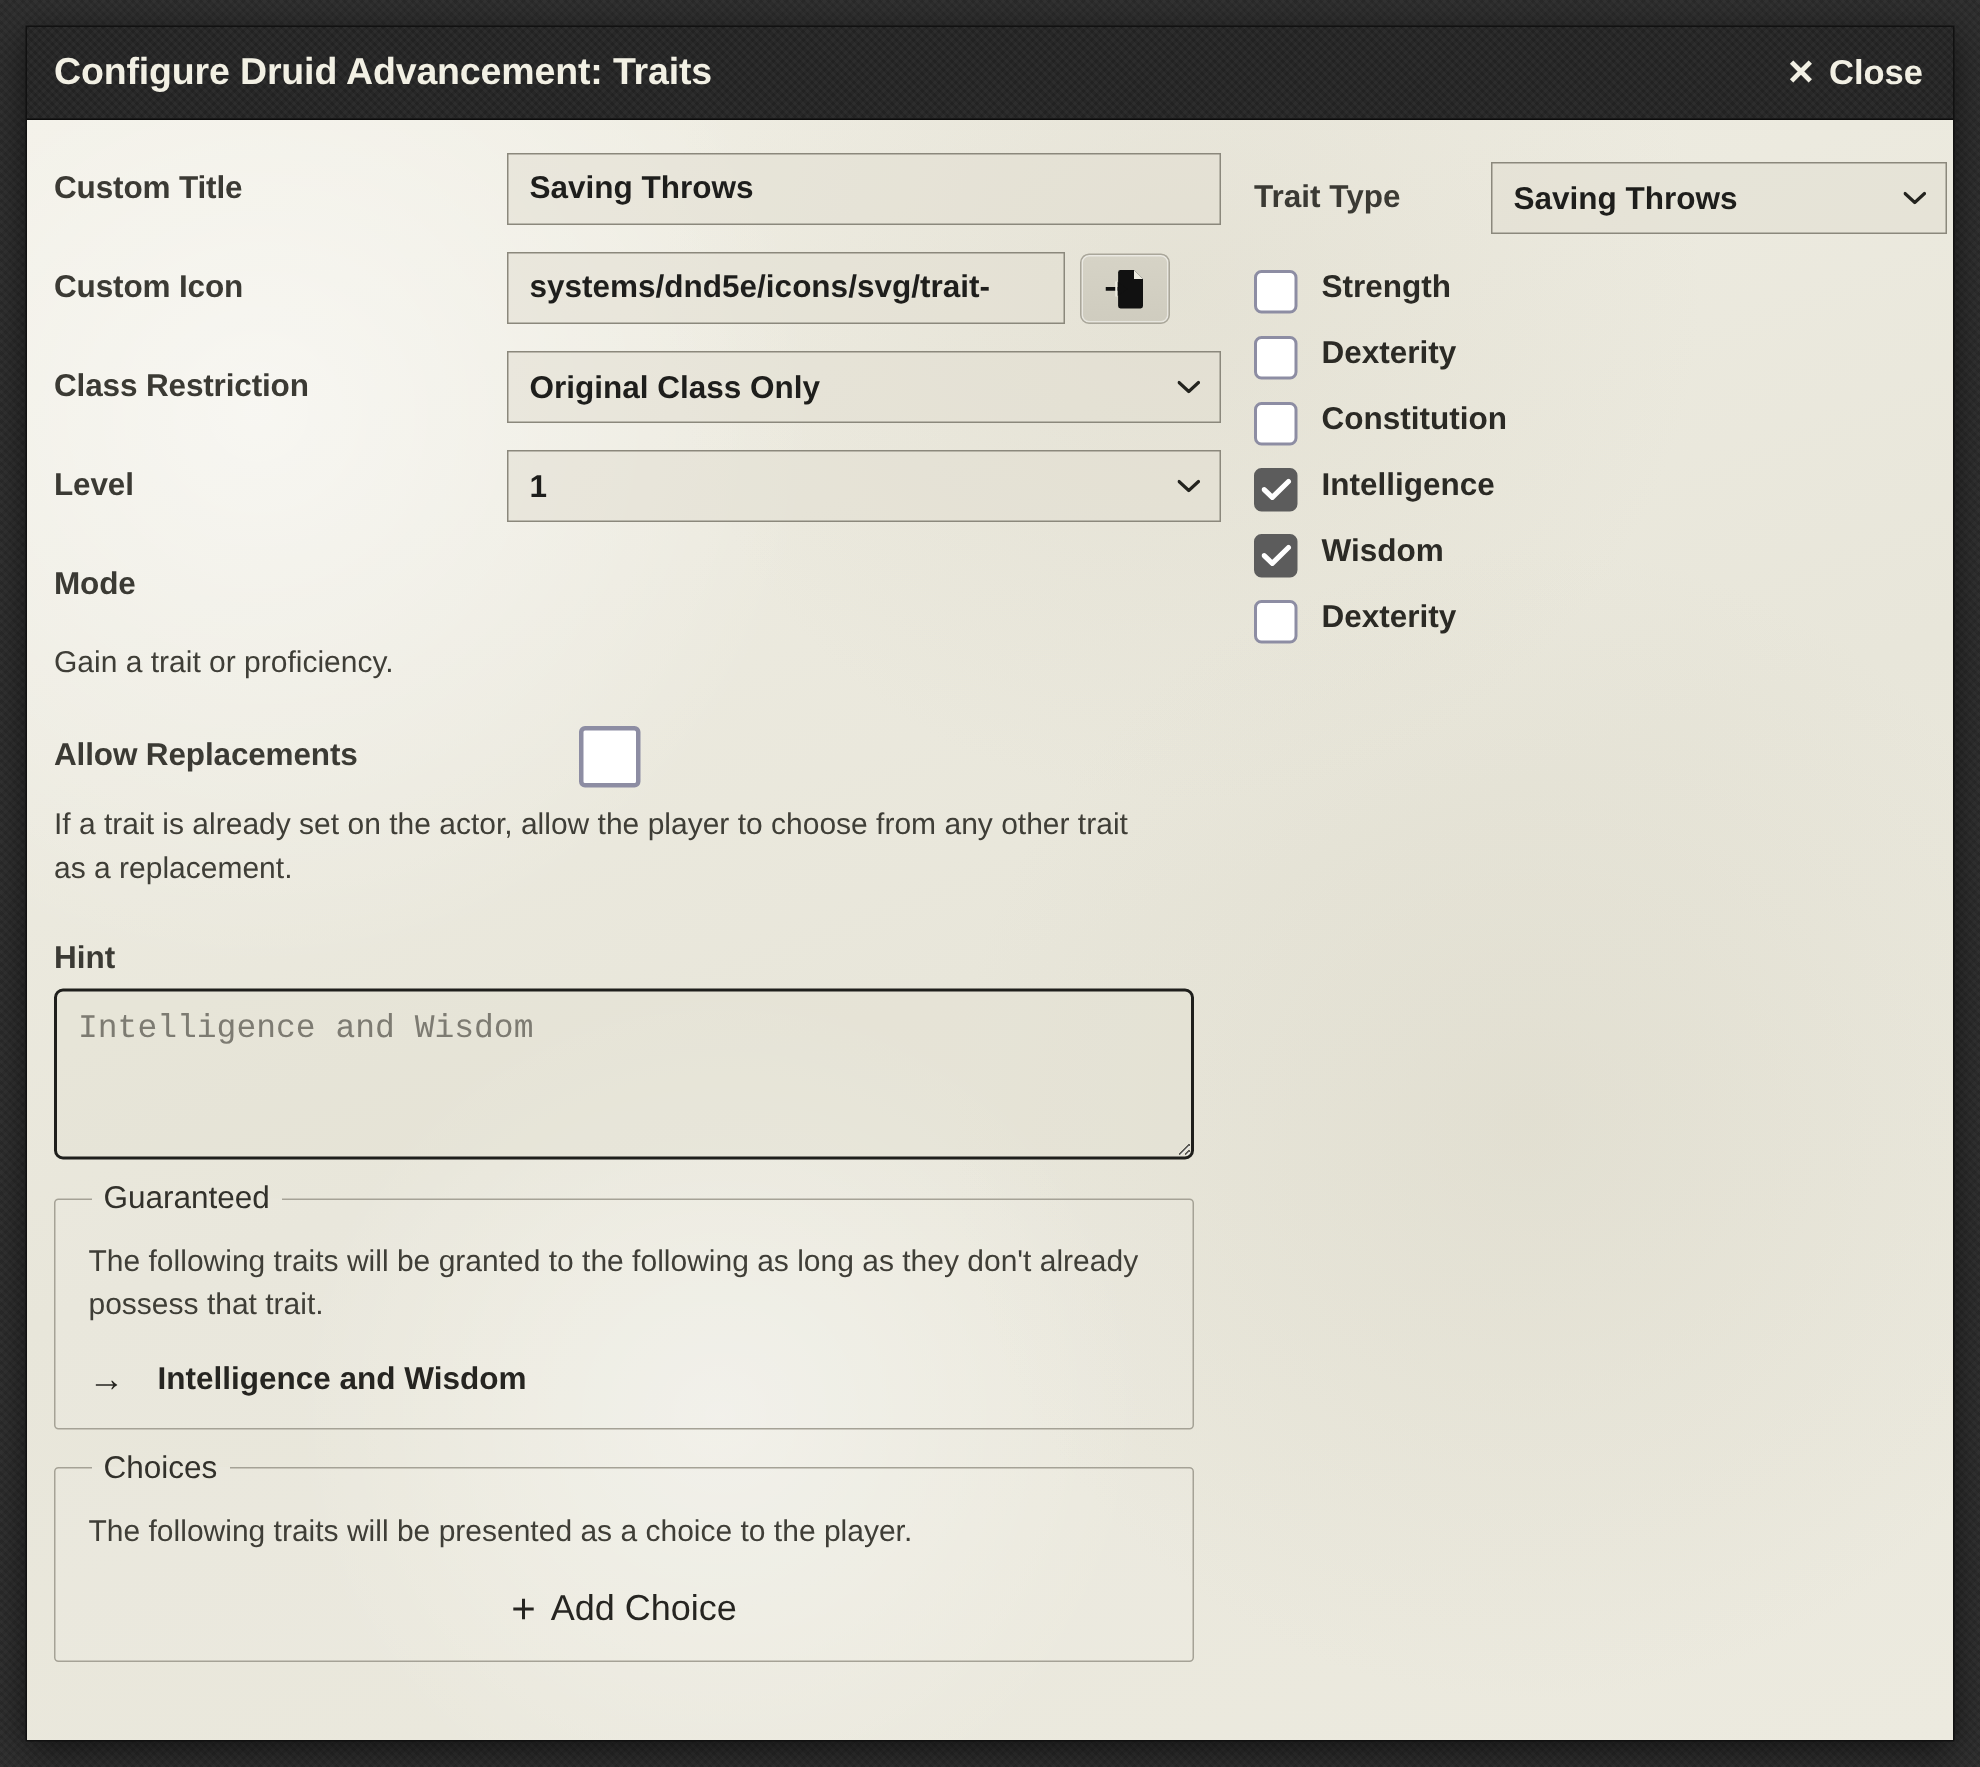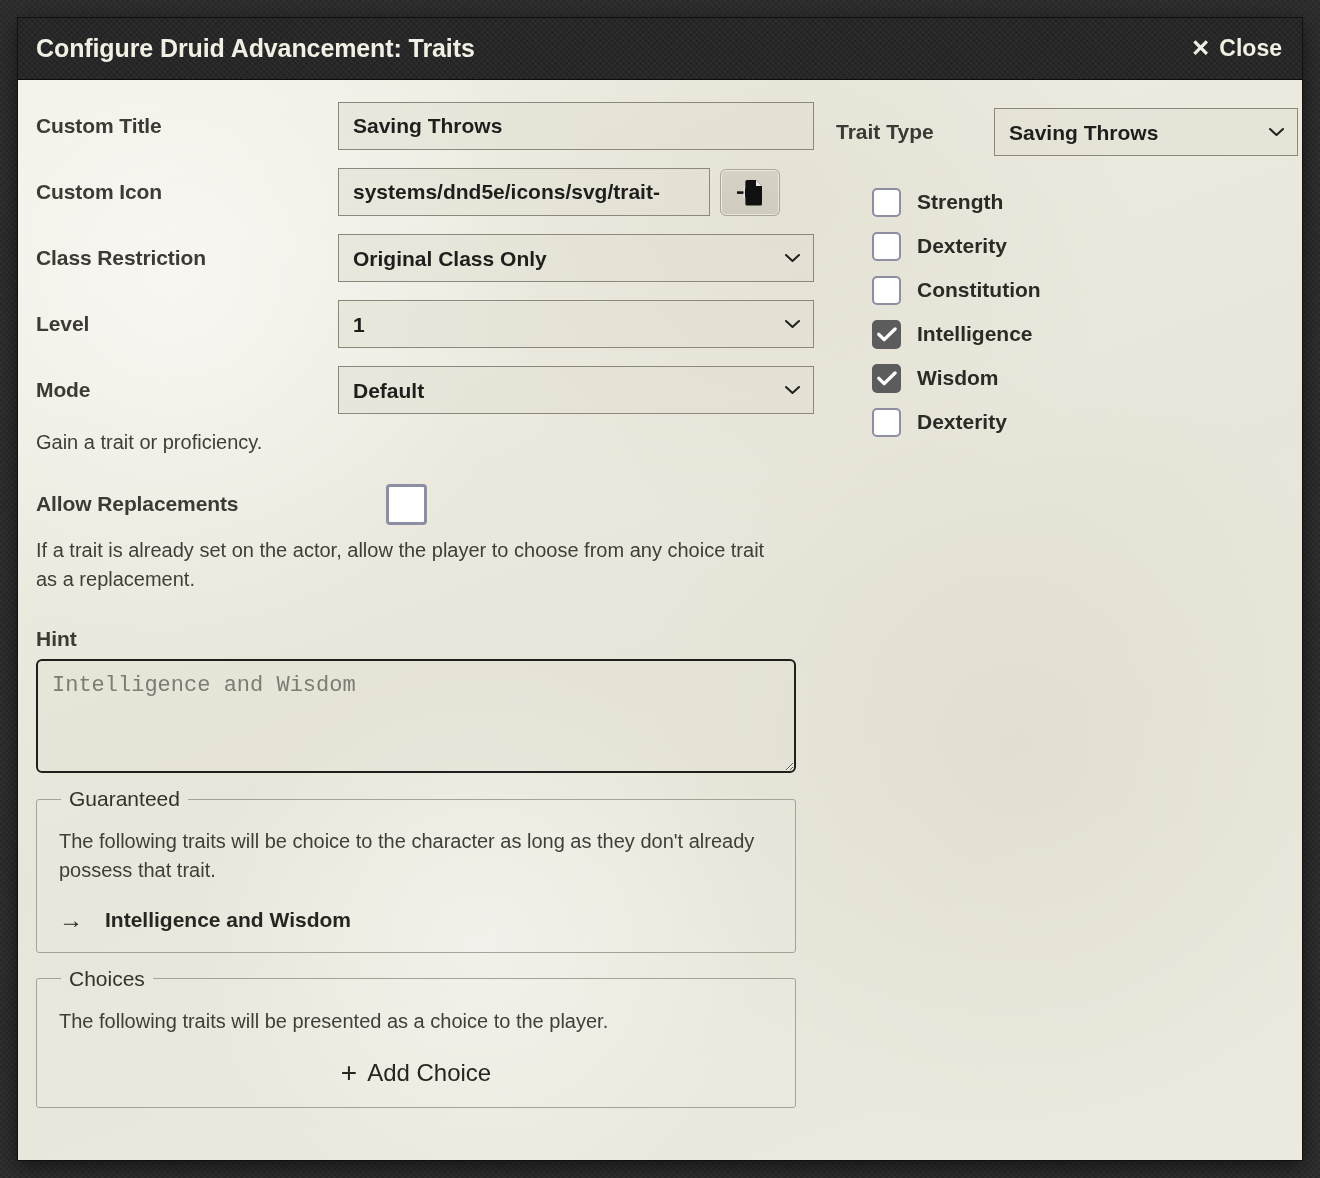--- a/index.html
+++ b/index.html
@@ -221,24 +221,23 @@
     display: flex; align-items: center; height: 60px; margin-bottom: 18px;
   }
   #trait-type-label {
     font-size: 21px; font-weight: bold; color: #3b3a34;
     width: 158px; flex: 0 0 158px;
   }
   #trait-type-row .sel-wrap { width: 304px; flex: 0 0 304px; }
 
   .cb-list { margin-top: 6px; }
   .cb-row {
-    display: flex; align-items: center; gap: 16px;
+    display: flex; align-items: flex-start; gap: 16px;
     height: 44px;
     cursor: pointer;
-    margin-left: 36px;
   }
   .cb-box {
     width: 29px; height: 29px; flex: 0 0 29px;
     border-radius: 5px;
     background: #ffffff;
     border: 2px solid #8d8da3;
     display: flex; align-items: center; justify-content: center;
   }
   .cb-box.checked {
     background: #5c5c5c;
@@ -317,49 +316,37 @@
               <svg viewBox="0 0 15 9">
                   <path d="M1 1.5 L7.5 7.5 L14 1.5" fill="none" stroke="currentColor" stroke-width="2.1" stroke-linecap="round" stroke-linejoin="round"></path>
                 </svg>
             </span>
           </div>
         </div>
       </div>
 
       <div class="form-row">
         <div class="form-label">Mode</div>
-        <div class="field-wrap">
-          <div class="sel-wrap">
-            <select class="sel-input">
-              <option>Default</option>
-            </select>
-            <span class="chevron">
-              <svg viewBox="0 0 15 9">
-                  <path d="M1 1.5 L7.5 7.5 L14 1.5" fill="none" stroke="currentColor" stroke-width="2.1" stroke-linecap="round" stroke-linejoin="round"></path>
-                </svg>
-            </span>
-          </div>
-        </div>
       </div>
 
       <p class="hint-text" id="mode-hint">Gain a trait or proficiency.</p>
 
       <div id="allow-replacements-row">
         <div class="form-label">Allow Replacements</div>
         <div class="big-checkbox"></div>
       </div>
 
-      <p class="hint-text" id="replacements-hint">If a trait is already set on the actor, allow the player to choose from any choice trait as a replacement.</p>
+      <p class="hint-text" id="replacements-hint">If a trait is already set on the actor, allow the player to choose from any other trait as a replacement.</p>
 
       <div id="hint-label">Hint</div>
       <textarea id="hint-textarea" placeholder="Intelligence and Wisdom" style=""></textarea>
 
       <fieldset class="section-fieldset">
         <legend>Guaranteed</legend>
-        <p class="section-desc">The following traits will be choice to the character as long as they don't already possess that trait.</p>
+        <p class="section-desc">The following traits will be granted to the following as long as they don't already possess that trait.</p>
         <div class="granted-item">
           <span class="arrow-glyph">→</span>
           <span>Intelligence and Wisdom</span>
         </div>
       </fieldset>
 
       <fieldset class="section-fieldset">
         <legend>Choices</legend>
         <p class="section-desc">The following traits will be presented as a choice to the player.</p>
         <div class="add-choice-row">

